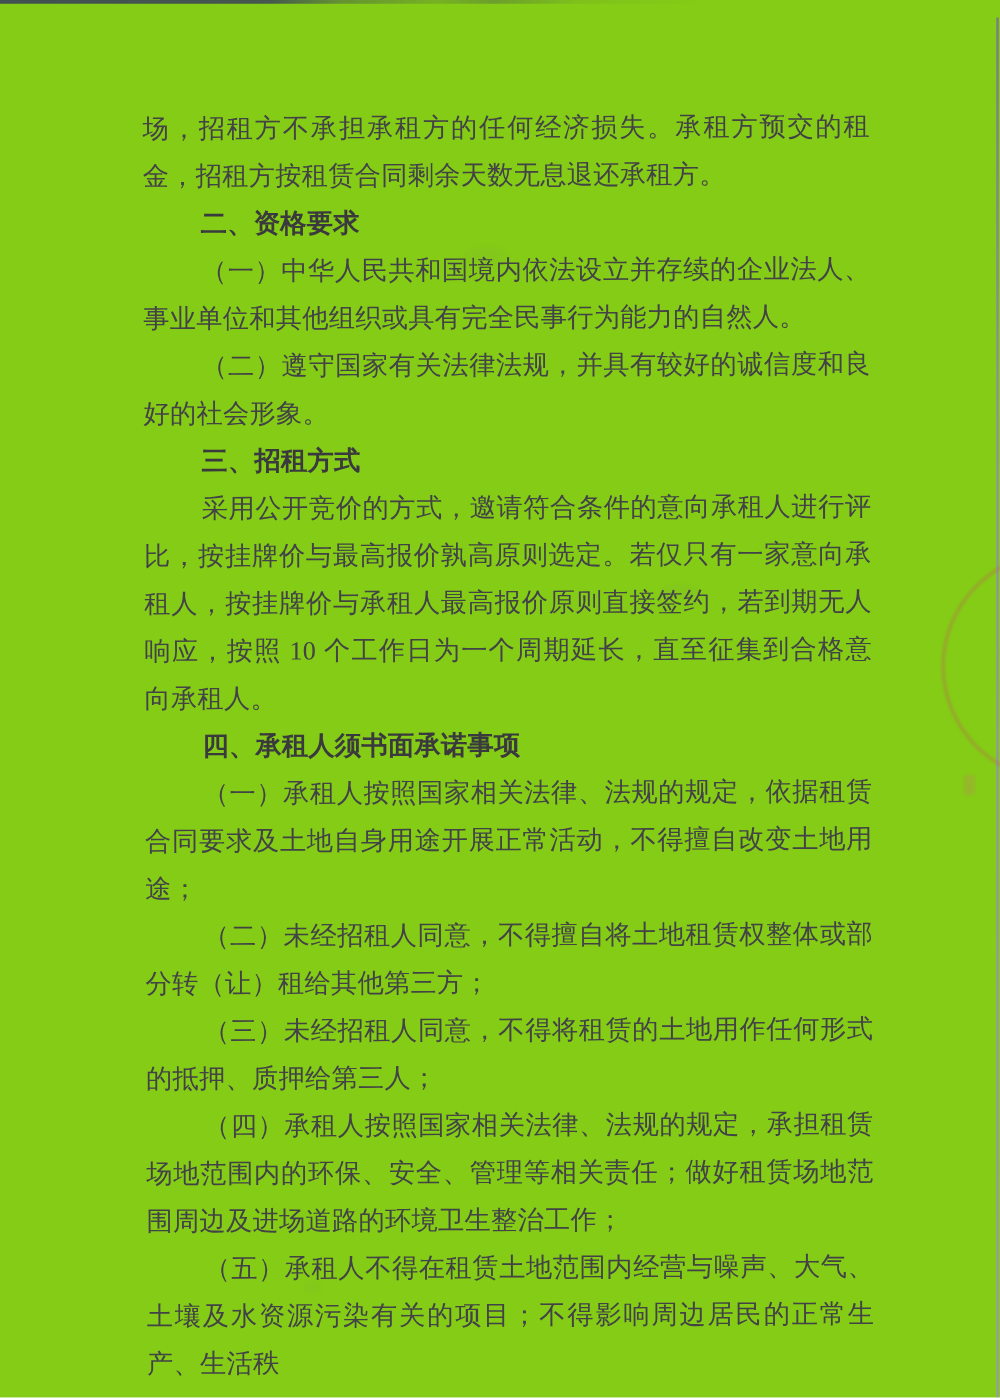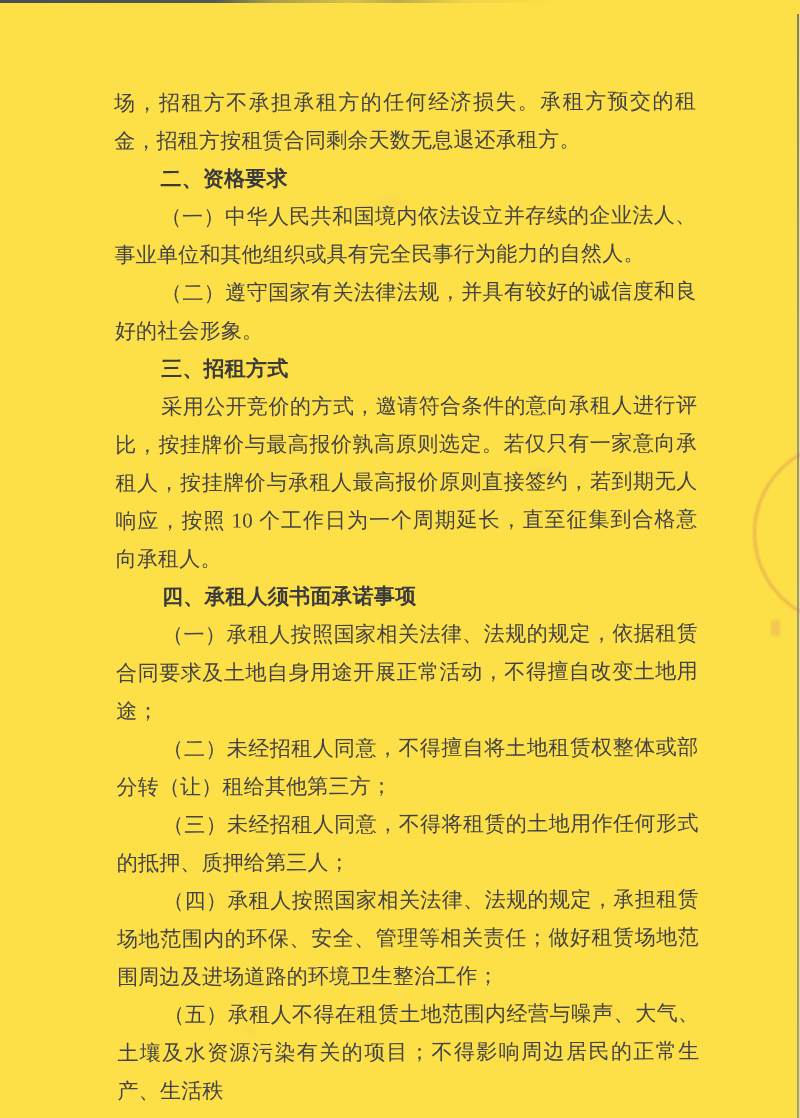--- a/index.html
+++ b/index.html
@@ -10,21 +10,21 @@
   body {
     width: 800px;
     height: 1118px;
     position: relative;
     overflow: hidden;
     font-family: "Liberation Serif", "DejaVu Serif", serif;
   }
   .page {
     position: absolute;
     inset: 0;
-    background: #fde047;
+    background: #84cc16;
   }
   
   .scan-strip-top {
     position: absolute;
     left: 0;
     top: 0;
     width: 565px;
     height: 3px;
     background: linear-gradient(to right,
       rgba(62,74,84,0.95) 0%,

